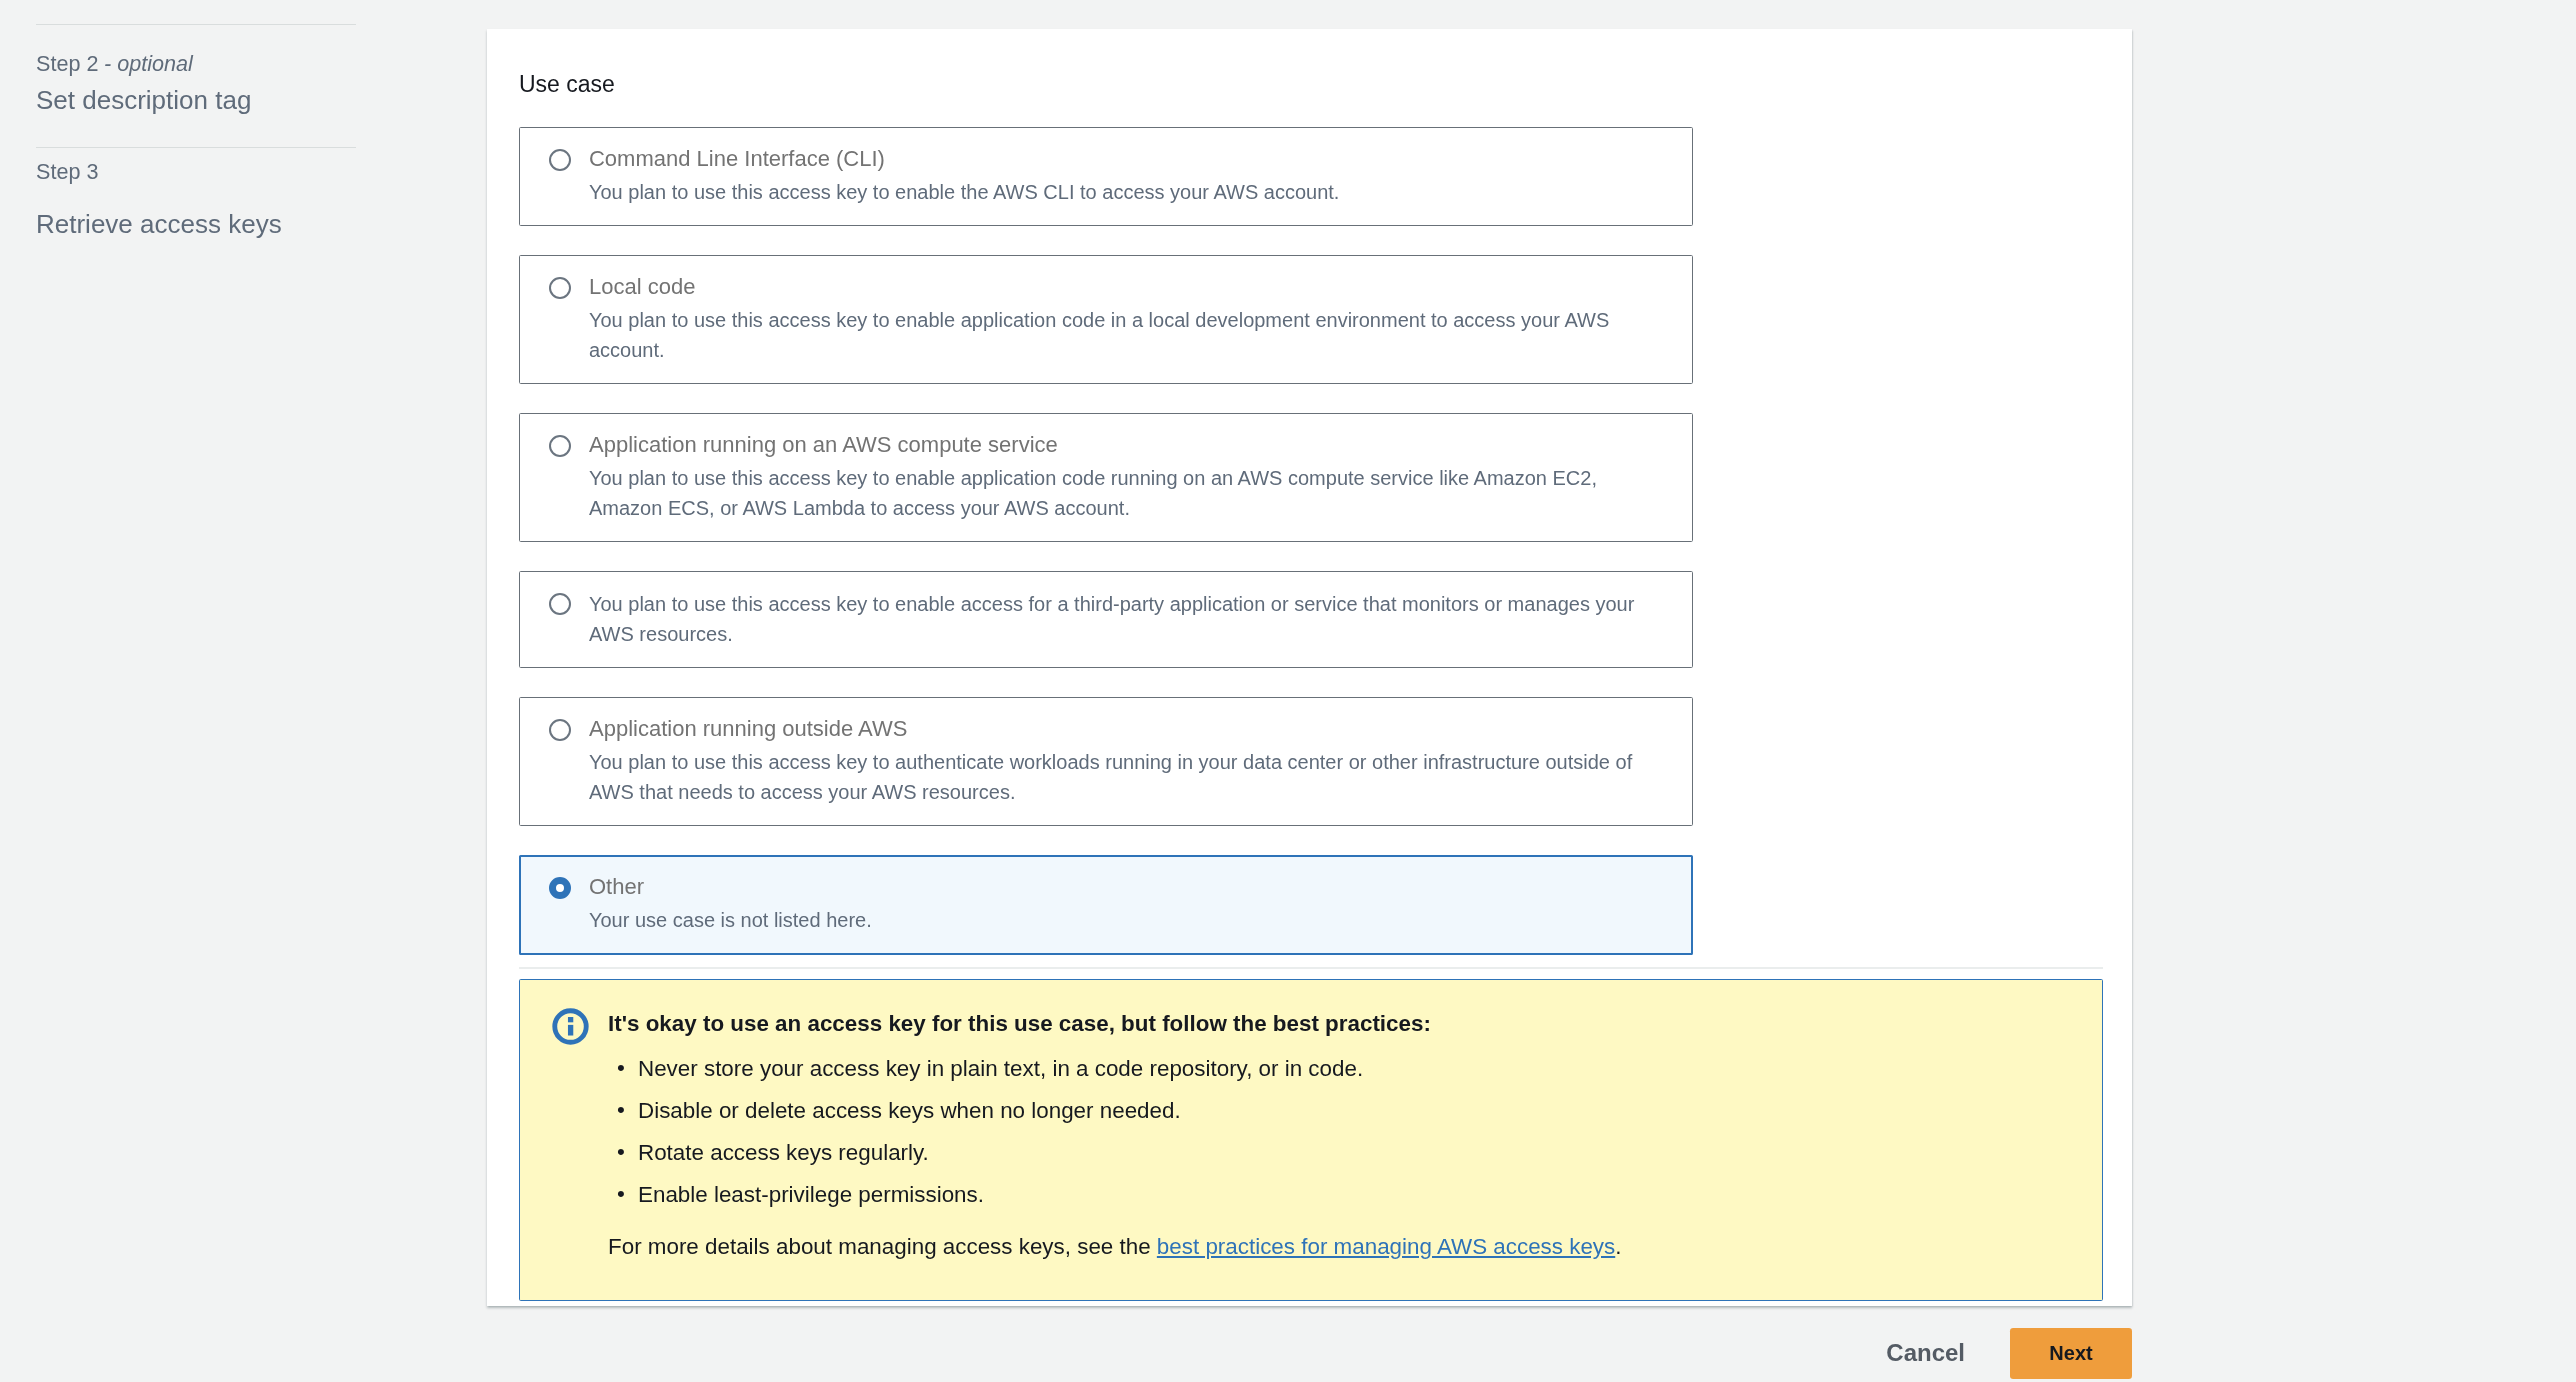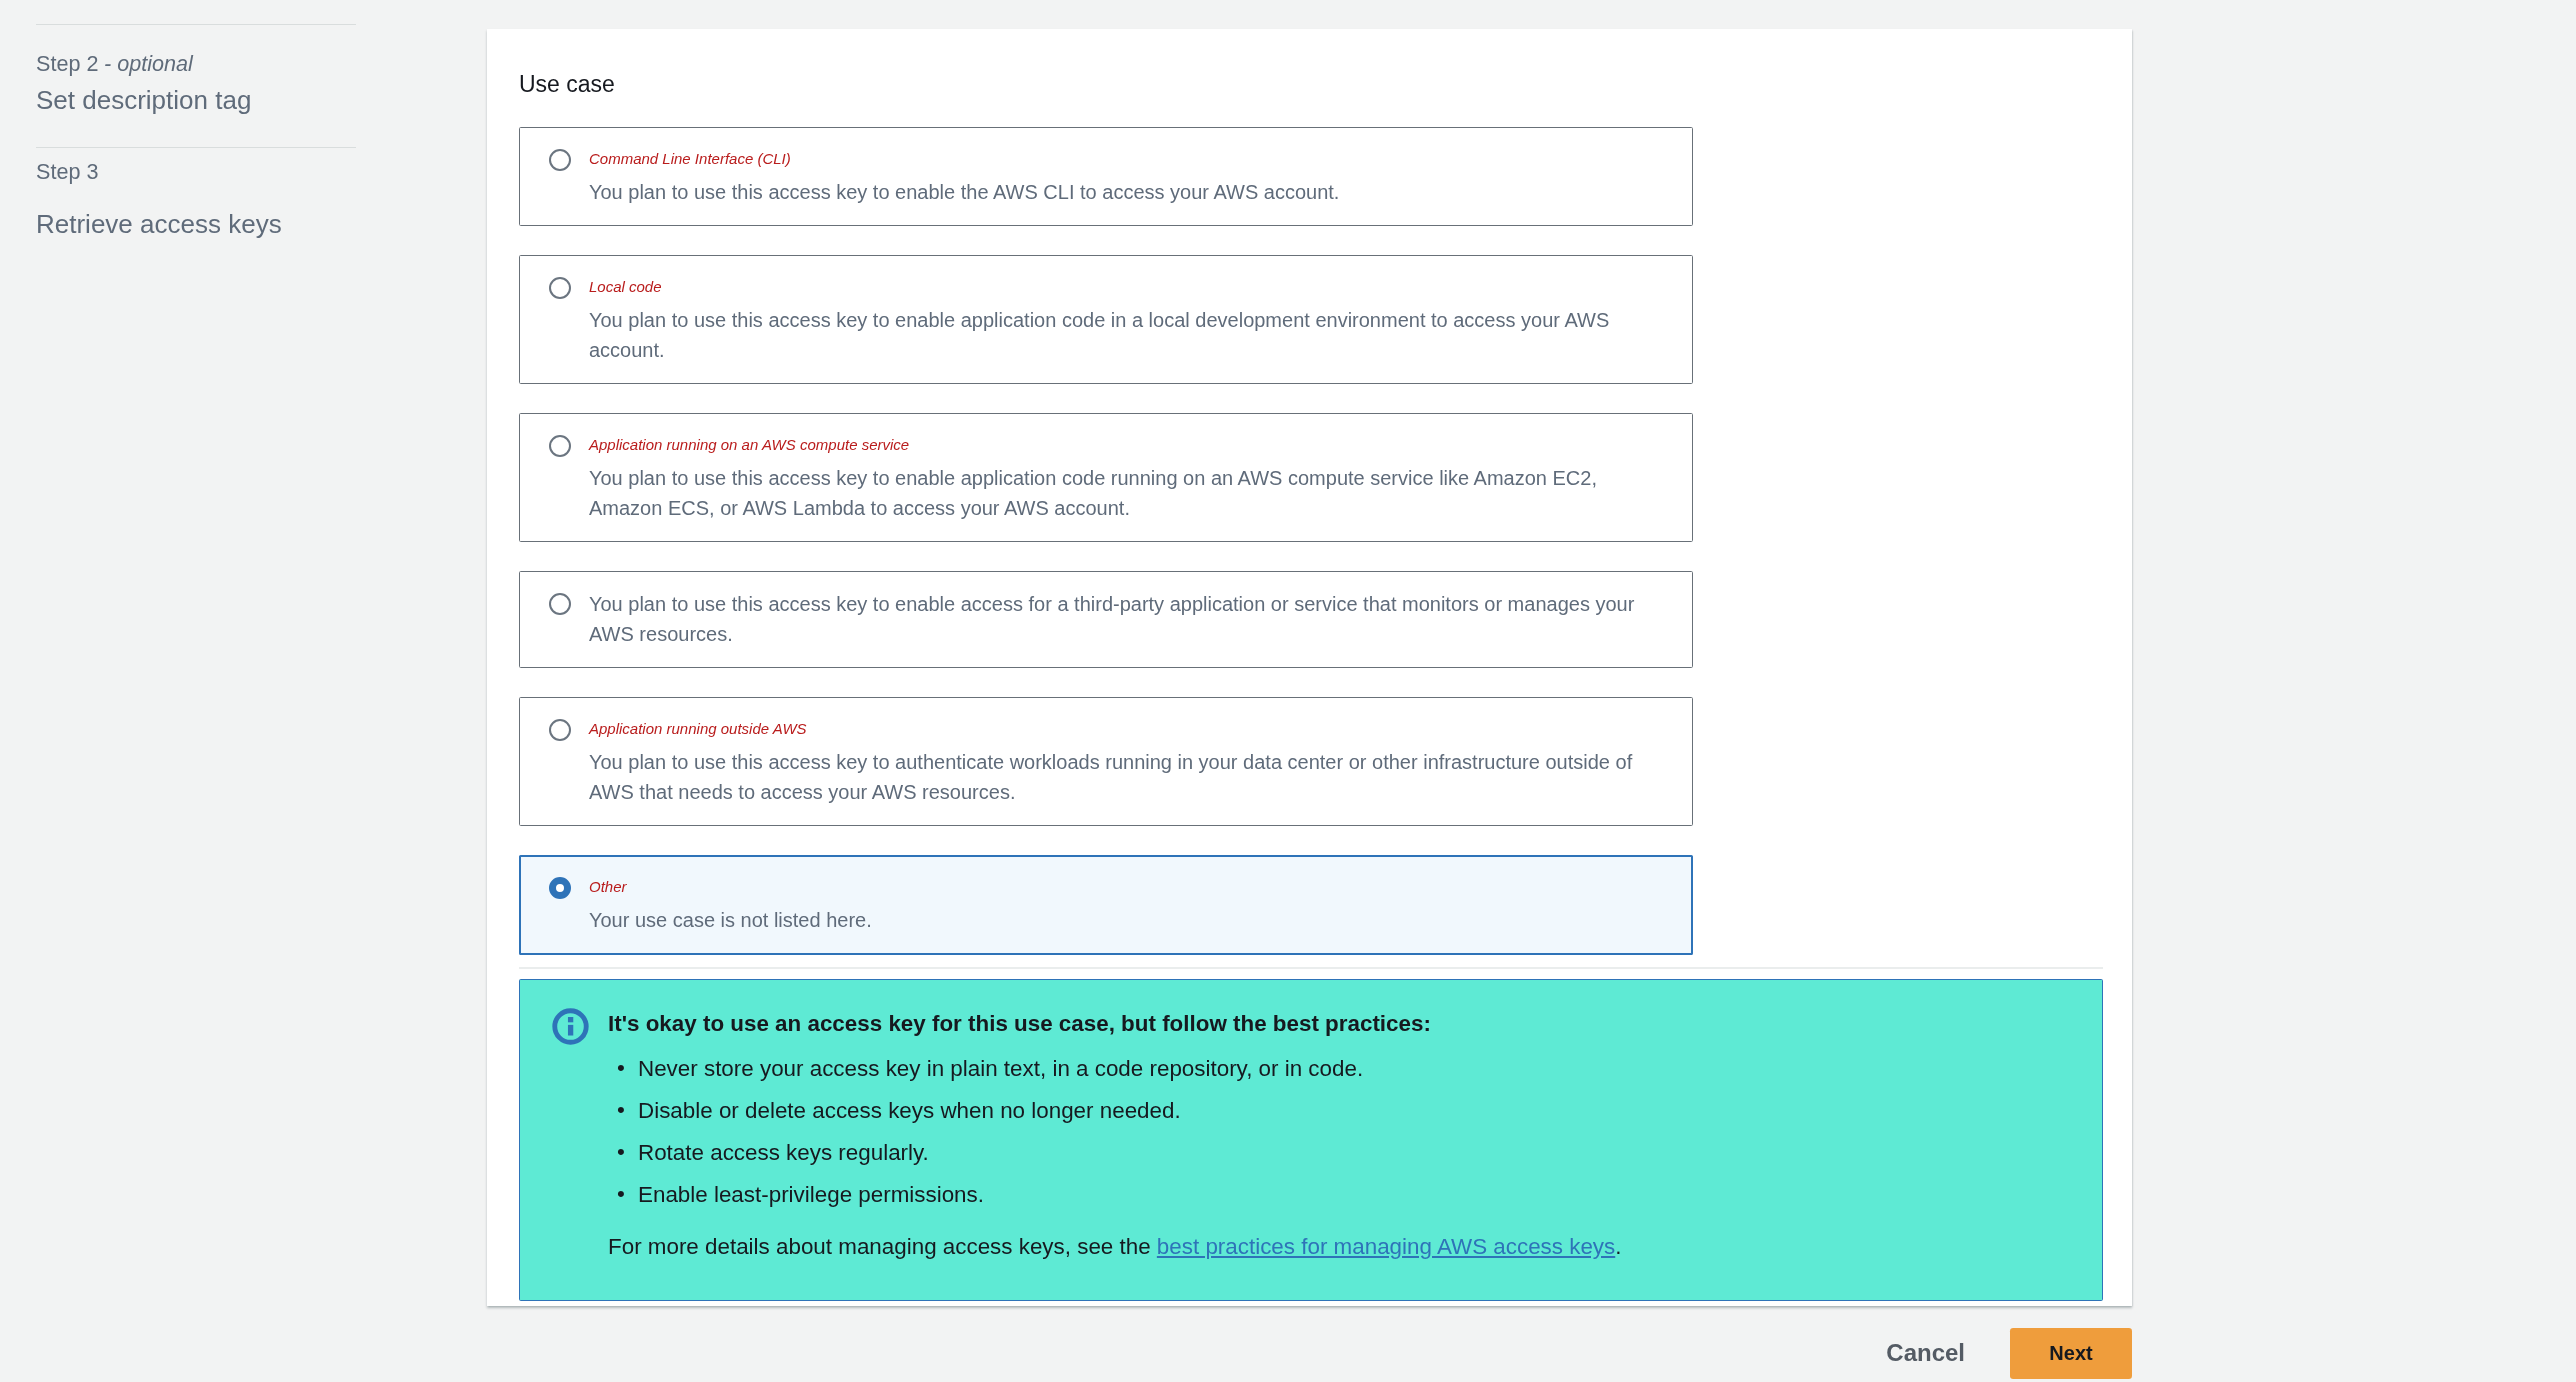--- a/index.html
+++ b/index.html
@@ -44,31 +44,31 @@
   }
   .tile.selected { border:2.4px solid #2e73b8; background:#f1f8fd; padding:14.4px 21.6px 17.6px 28px; }
   .radio {
     flex:0 0 auto;
     width:22.4px; height:22.4px; border-radius:50%;
     border:2.4px solid #6b7580; background:#fff;
     margin-top:5.6px; cursor:pointer;
   }
   .radio.checked { border:7.2px solid #2e73b8; }
   .tile-text { margin-left:17.6px; }
-  .tile-label { font-size:15px; line-height:32px; color:#b91c1c;font-style:italic; }
+  .tile-label { font-size:22px; line-height:32px; color:#737373; }
   .tile-desc { font-size:20px; line-height:30px; color:#5f6b7a; margin-top:1.6px; max-width:1083px; }
 
   .content-divider { width:1584px; height:0; border-top:2.4px solid #eaeded; margin-top:12px; }
 
   
   .alert {
     margin-top:10.4px;
     width:1584px; min-height:322px;
     border:1.6px solid #2e73b8; border-radius:1.6px;
-    background:#5eead4;
+    background:#fef9c3;
     padding:27px 32px 29px 32px;
     display:flex; align-items:flex-start;
   }
   .alert-icon { flex:0 0 auto; width:37px; height:37px; margin-top:1.6px; }
   .alert-body { margin-left:19px; font-size:22.4px; color:#16191f; }
   .alert-title { font-weight:bold; font-size:22.4px; line-height:34px; }
   .alert-list { list-style:none; margin:13px 0 0 30px; }
   .alert-list li { position:relative; font-size:22.4px; line-height:30px; margin-bottom:12px; }
   .alert-list li::before { content:"•"; position:absolute; left:-21px; top:-0.8px; font-size:22.4px; color:#16191f; }
   .alert-footer { margin-top:21px; font-size:22.4px; line-height:32px; }

